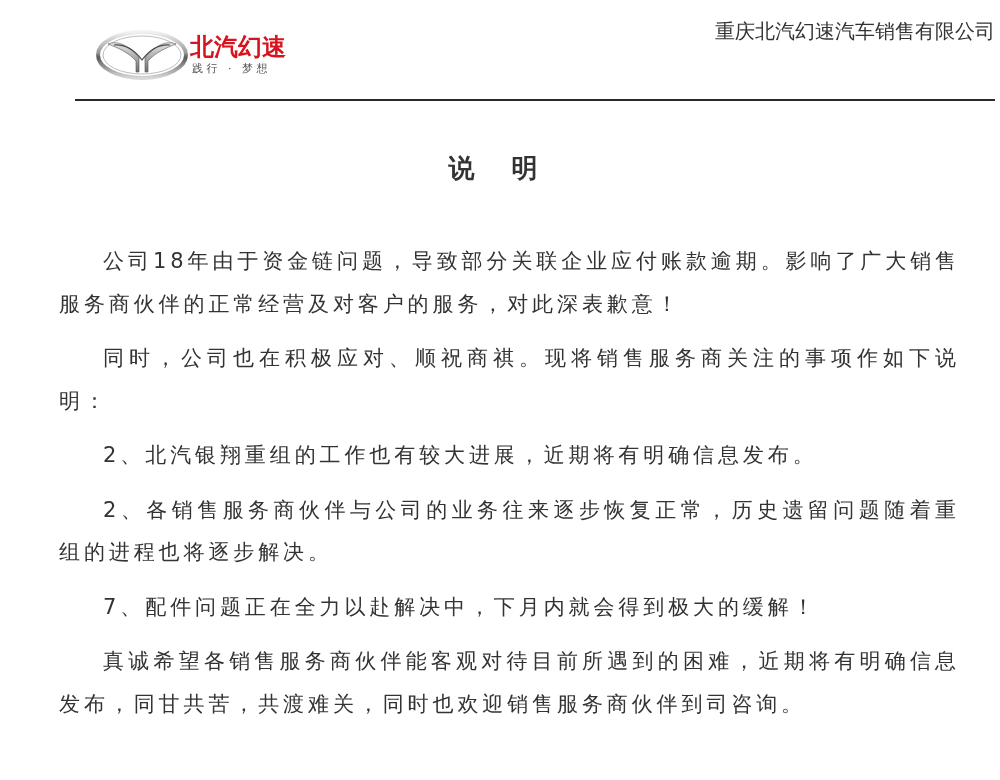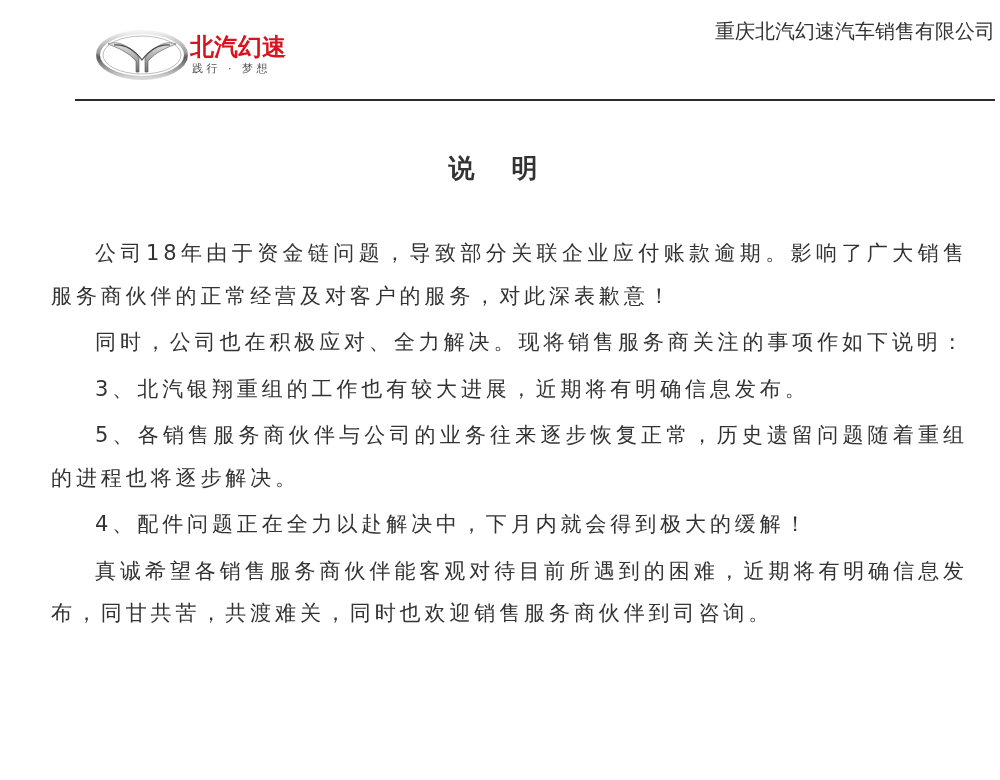--- a/index.html
+++ b/index.html
@@ -84,21 +84,21 @@
       position: absolute;
       left: 47px;
       top: 228px;
       width: 925px;
       font-size: 21px;
       line-height: 42.5px;
       letter-spacing: 3.9px;
       color: #333333;
     }
     .body-text p {
-      margin: 4px;
+      margin: 12px;
       text-indent: 2.1em;
       text-align: justify;
     }
   </style>
 </head>
 <body>
 
 <div class="header">
   <div class="logo-emblem">
     <svg width="92" height="50" viewBox="0 0 92 50">
@@ -124,18 +124,18 @@
   <div class="logo-text-main">北汽幻速</div>
   <div class="logo-text-slogan">践行 · 梦想</div>
   <div class="company-name">重庆北汽幻速汽车销售有限公司</div>
   <div class="divider"></div>
 </div>
 
 <div class="doc-title">说 明</div>
 
 <div class="body-text">
   <p>公司18年由于资金链问题，导致部分关联企业应付账款逾期。影响了广大销售服务商伙伴的正常经营及对客户的服务，对此深表歉意！</p>
-  <p>同时，公司也在积极应对、全力解决。现将销售服务商关注的事项作如下说明：</p>
-  <p>3、北汽银翔重组的工作也有较大进展，近期将有明确信息发布。</p>
-  <p>5、各销售服务商伙伴与公司的业务往来逐步恢复正常，历史遗留问题随着重组的进程也将逐步解决。</p>
-  <p>4、配件问题正在全力以赴解决中，下月内就会得到极大的缓解！</p>
+  <p>同时，公司也在积极应对、顺祝商祺。现将销售服务商关注的事项作如下说明：</p>
+  <p>2、北汽银翔重组的工作也有较大进展，近期将有明确信息发布。</p>
+  <p>2、各销售服务商伙伴与公司的业务往来逐步恢复正常，历史遗留问题随着重组的进程也将逐步解决。</p>
+  <p>7、配件问题正在全力以赴解决中，下月内就会得到极大的缓解！</p>
   <p>真诚希望各销售服务商伙伴能客观对待目前所遇到的困难，近期将有明确信息发布，同甘共苦，共渡难关，同时也欢迎销售服务商伙伴到司咨询。</p>
 </div>
 
 </body></html>

